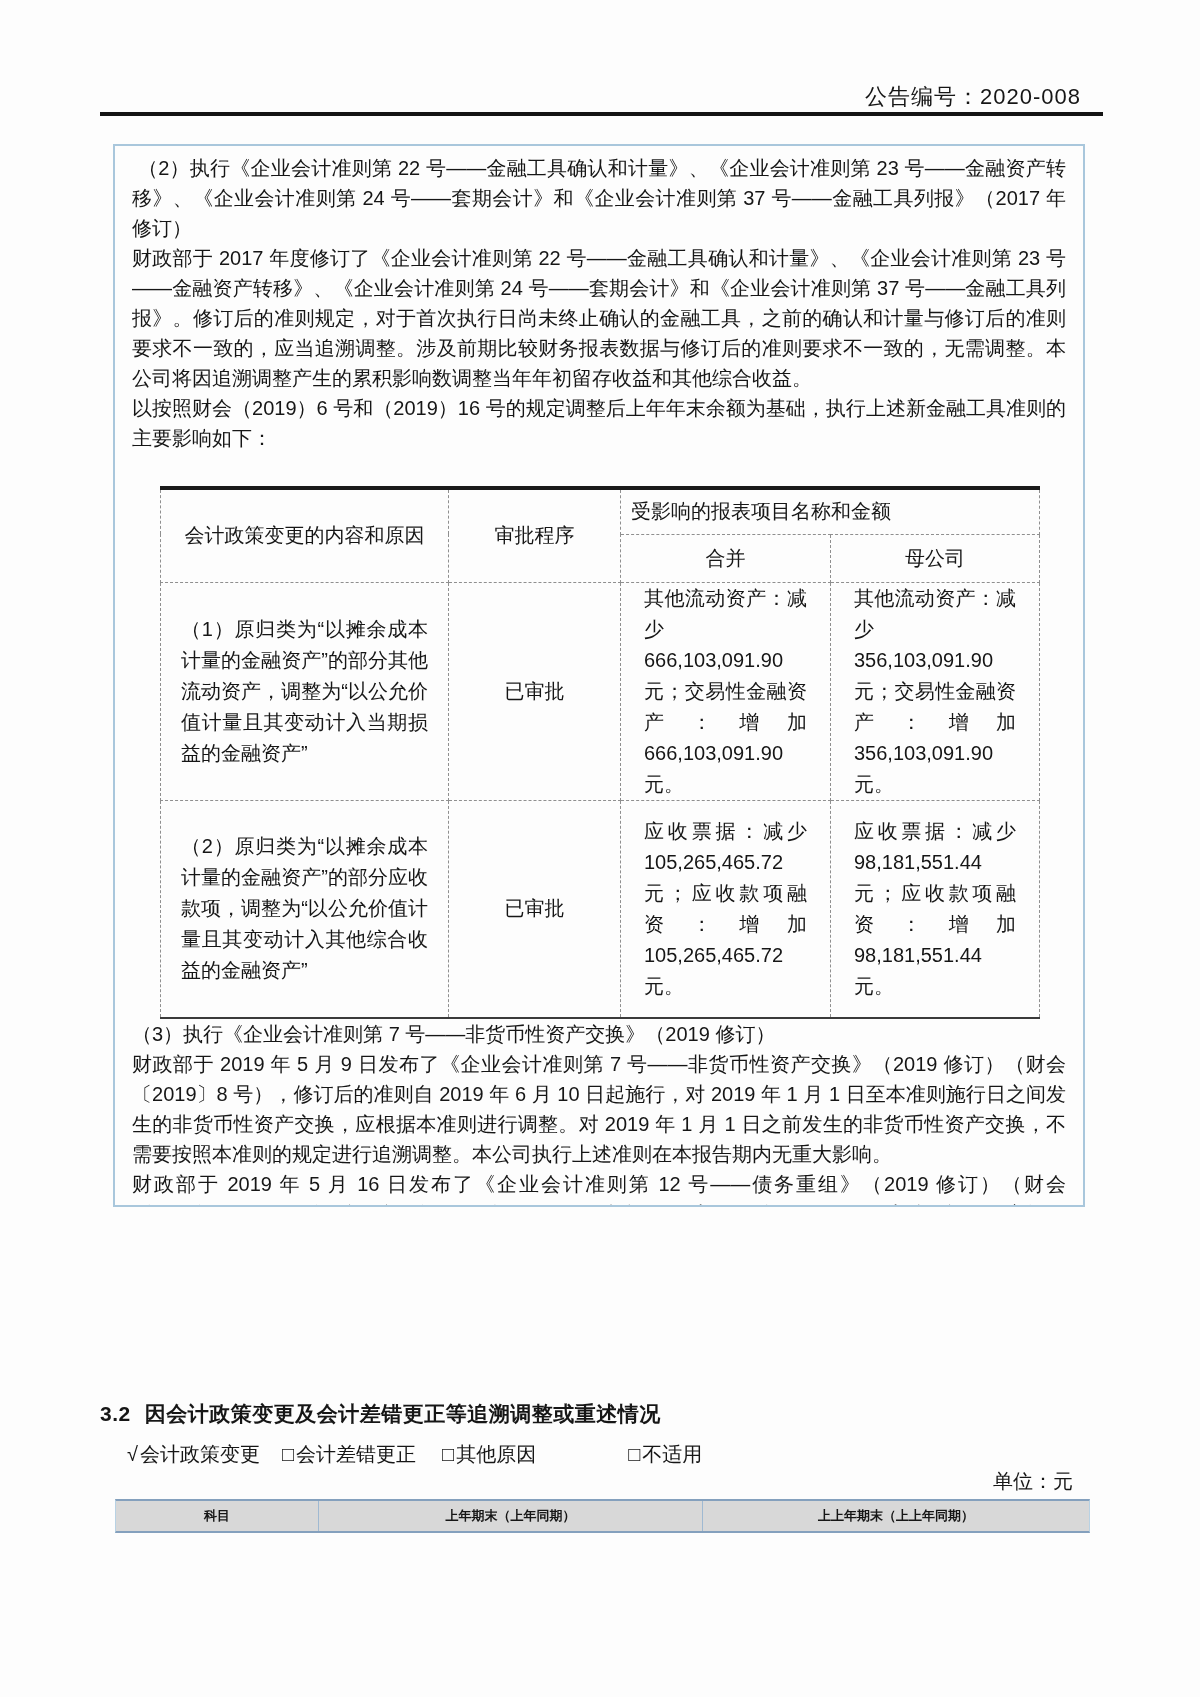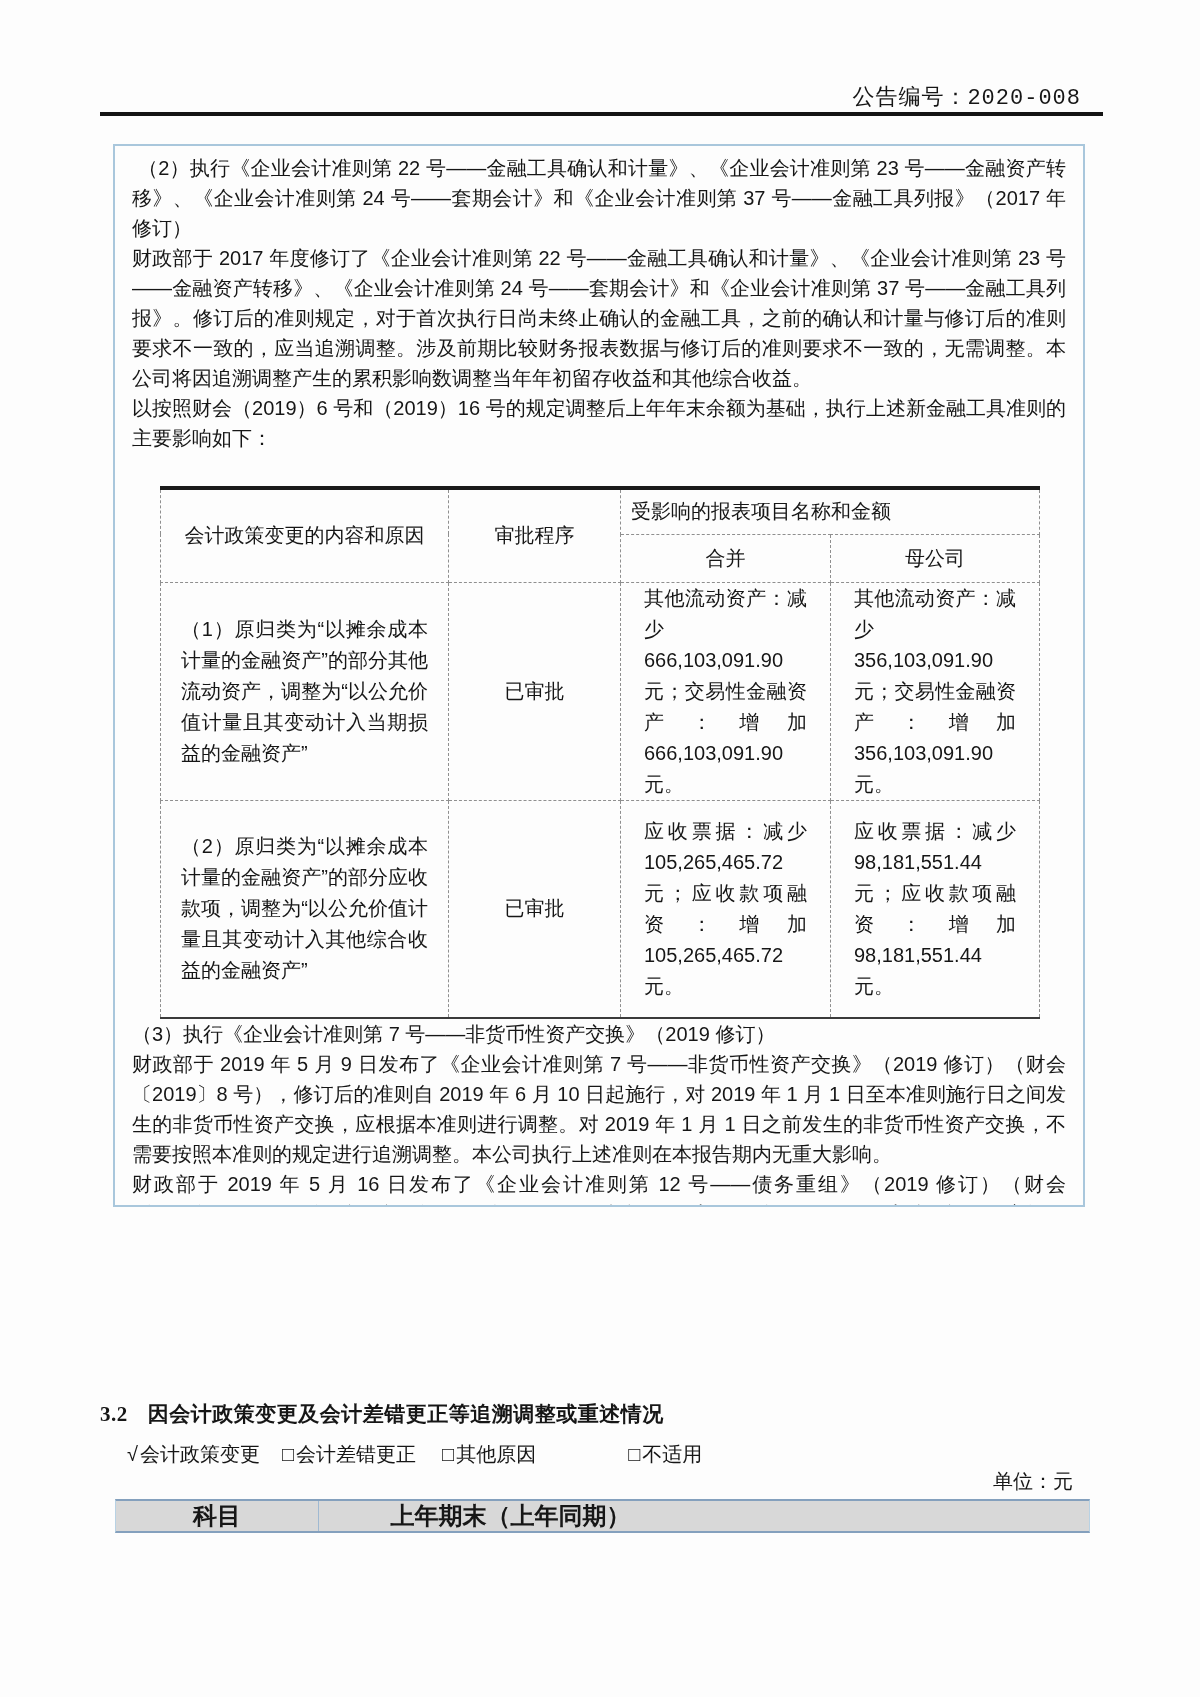--- a/index.html
+++ b/index.html
@@ -3,21 +3,21 @@
 <meta charset="utf-8">
 <style>
   html,body{margin:0;padding:0;}
   body{
     width:1200px;height:1697px;background:#fdfdfd;
     font-family:"Liberation Sans",sans-serif;color:#161616;
     position:relative;overflow:hidden;
   }
   .doc-number{
     position:absolute;top:82px;right:119px;
-    font-family:Liberation Mono, monospace;
+    font-family:Liberation Sans, sans-serif;
     font-size:22px;letter-spacing:1px;text-align:right;
   }
   .top-rule{
     position:absolute;top:112px;left:100px;width:1003px;
     border-top:4px solid #141414;height:0;
   }
   .content-box{
     position:absolute;left:113px;top:144px;width:972px;height:1063px;
     box-sizing:border-box;border:2px solid #a9c7dc;
     padding:7px 17px 0 17px;
@@ -43,21 +43,21 @@
   .cell-center{text-align:center;}
   .span-head{text-align:left;padding-left:10px;}
   .cell-content{text-align:justify;padding:0 20px;}
   .cell-amount{text-align:justify;padding:0 23px;}
   .after-table{margin-top:42px;}
   .para-gap{margin-top:36px;}
   .section-heading{
     position:absolute;left:100px;top:1400px;
     font-size:21px;font-weight:bold;letter-spacing:0.5px;
   }
-  .section-heading .sec-no{margin-right:20px;font-family:Liberation Serif, serif;}
+  .section-heading .sec-no{margin-right:14px;}
   .checkbox-row{
     position:absolute;left:127px;top:1441px;
     font-size:20px;display:flex;align-items:center;
   }
   .checkbox-row .opt{display:flex;align-items:center;}
   .checkbox-row .opt:nth-child(1){margin-right:22px;}
   .checkbox-row .opt:nth-child(2){margin-right:26px;}
   .checkbox-row .opt:nth-child(3){margin-right:92px;}
   .checkbox-row .mark{margin-right:2px;}
   .unit-label{
@@ -66,21 +66,21 @@
   .bottom-table{
     position:absolute;left:115px;top:1499px;width:975px;height:34px;
     box-sizing:border-box;display:flex;
     background:#d8d8d8;
     border-top:2px solid #84a0bd;border-bottom:2px solid #84a0bd;
     border-left:1px solid #b8d2e4;border-right:1px solid #b8d2e4;
   }
   .bottom-table .bt-cell{
     box-sizing:border-box;height:100%;
     display:flex;align-items:center;justify-content:center;
-    font-size:24px;font-weight:bold;
+    font-size:13px;font-weight:bold;
   }
   .bottom-table .bt-c1{width:202px;}
   .bottom-table .bt-c2{width:384px;border-left:1px solid #9fb9d2;}
   .bottom-table .bt-c3{flex:1;border-left:1px solid #9fb9d2;}
 </style>
 </head>
 <body>
 
 <div class="doc-number">公告编号：2020-008</div>
 <div class="top-rule"></div>
@@ -149,13 +149,14 @@
     <span class="mark">□</span>
       <span>不适用</span>
   </span>
 </div>
 
 <div class="unit-label">单位：元</div>
 
 <div class="bottom-table">
   <div class="bt-cell bt-c1">科目</div>
   <div class="bt-cell bt-c2">上年期末（上年同期）</div>
+  <div class="bt-cell bt-c3">上上年期末（上上年同期）</div>
 </div>
 
 </body></html>

